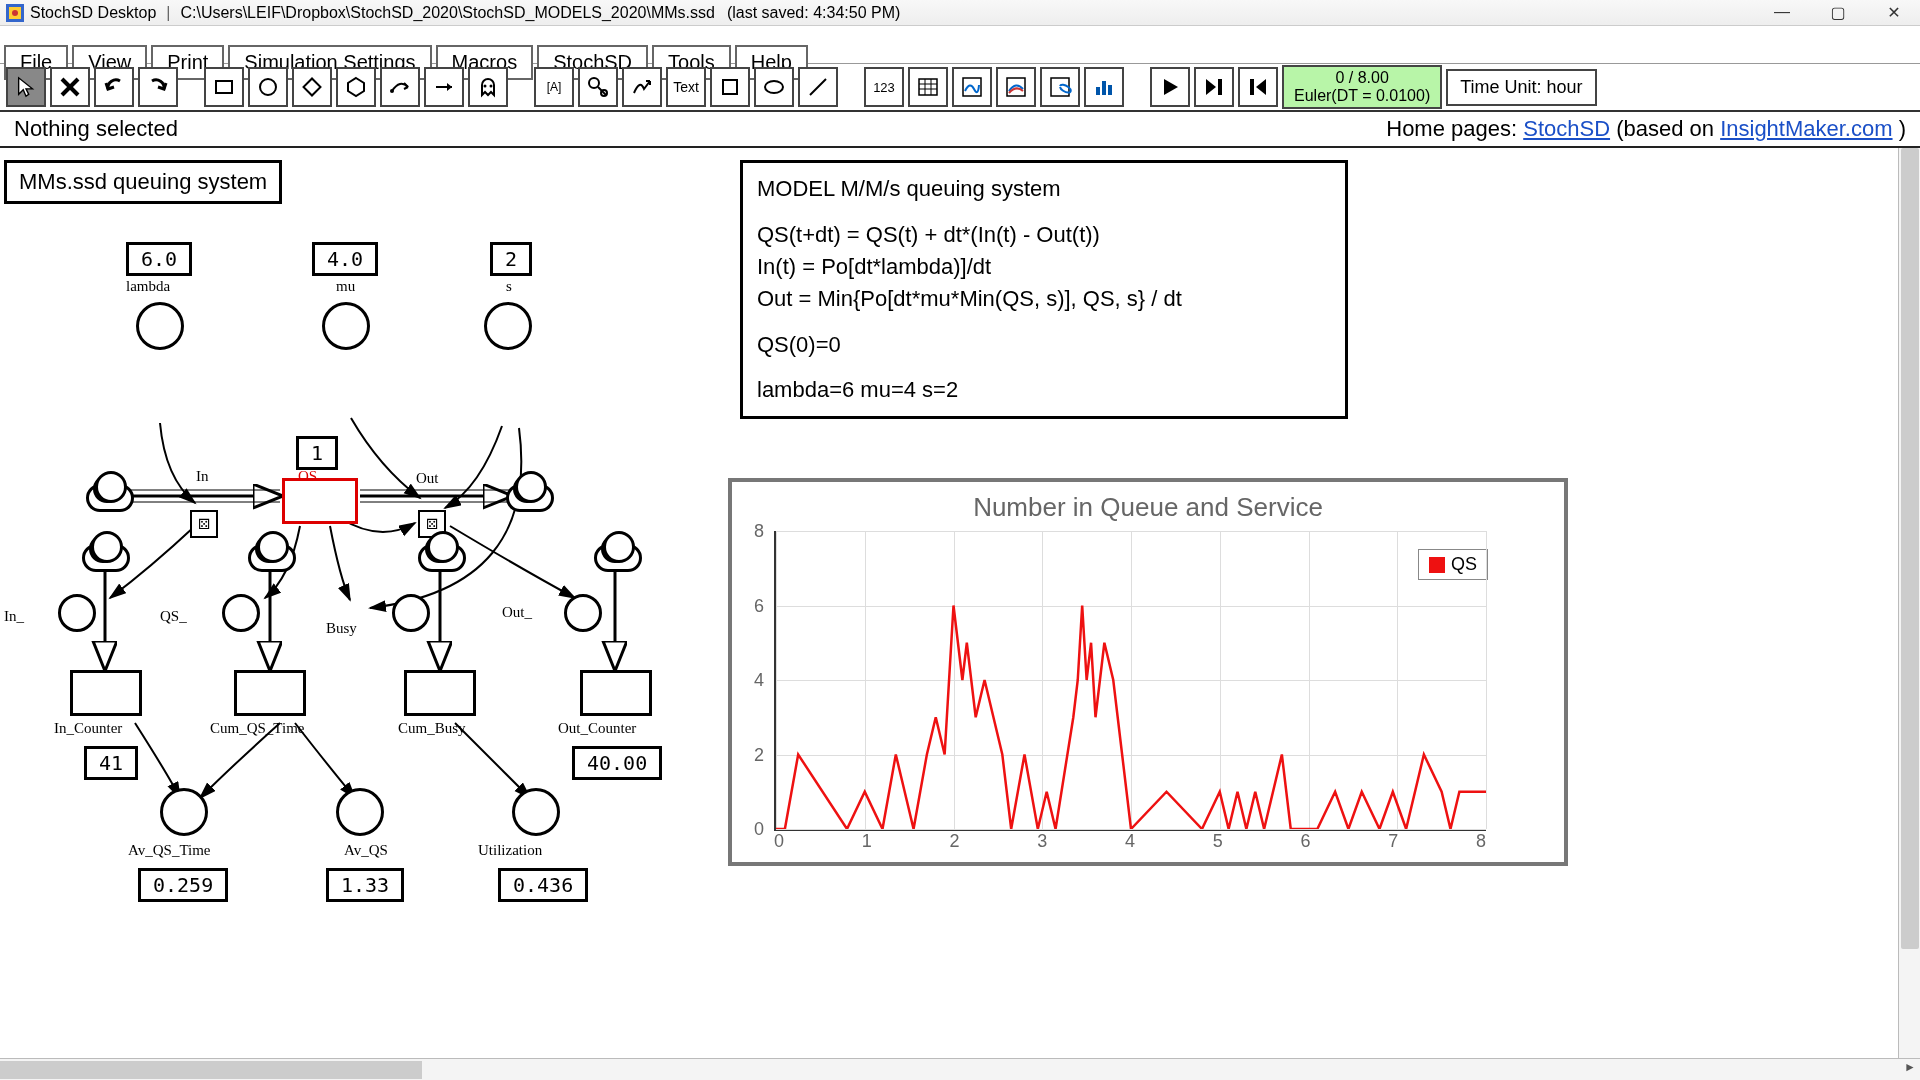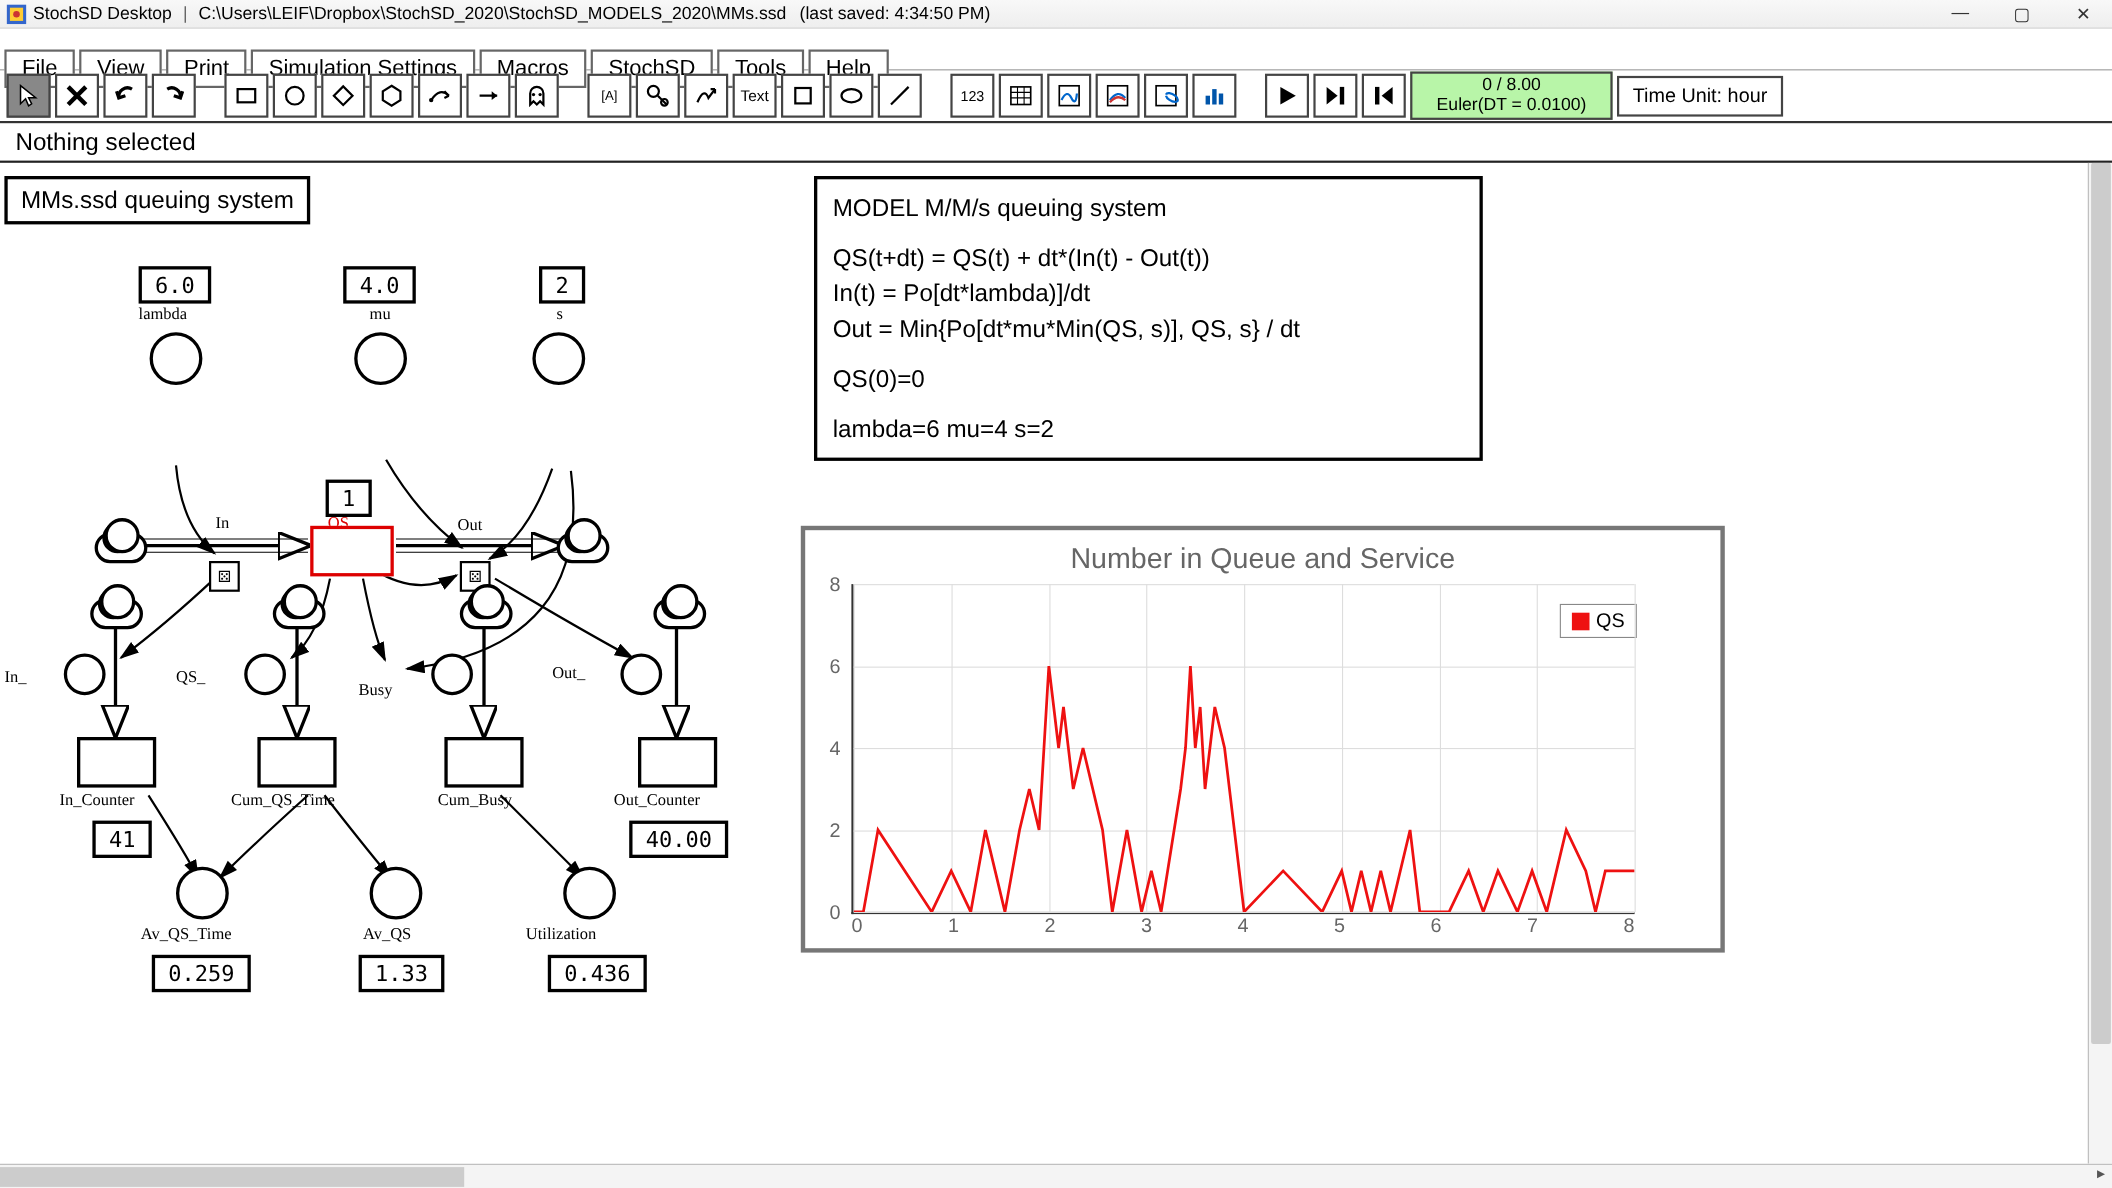--- a/index.html
+++ b/index.html
@@ -14,21 +14,21 @@
 
 
 .menubar { height:38px; display:flex; align-items:center; padding:2px 4px; gap:4px; border-bottom:1px solid #999; }
 .menubar button { font-size:20px; padding:4px 14px; background:#fff; border:2px solid #666; cursor:pointer;margin-top:36px; }
 
 
 .toolbar { height:48px; display:flex; align-items:center; padding:2px 6px; gap:4px; border-bottom:2px solid #333; }
 .tool { width:40px; height:40px; border:2px solid #444; background:#fff; display:flex; align-items:center; justify-content:center; cursor:pointer; font-size:14px; }
 .tool.active { background:#888; }
 .tool-gap { width:18px; }
-.sim-info { background:#b8f5a8; border:2px solid #444; padding:2px 22px; font-size:16px; text-align:center; line-height:1.1; }
+.sim-info { background:#b8f5a8; border:2px solid #444; padding:2px 10px; font-size:16px; text-align:center; line-height:1.1; }
 .time-unit { border:2px solid #444; padding:6px 12px; font-size:18px; background:#fff; }
 
 
 .subbar { height:36px; display:flex; align-items:center; padding:0 14px; font-size:22px; border-bottom:2px solid #222; justify-content:space-between;}
 .subbar .home a { color:#1a4fc7; text-decoration:underline; }
 
 
 .canvas { position:relative; width:100%; height:calc(1080px - 26px - 38px - 48px - 36px - 22px); overflow:auto; }
 .scrollbar-v { position:absolute; right:0; top:0; width:22px; height:100%; background:#f4f4f4; border-left:1px solid #bbb;}
 .scrollbar-v .thumb { position:absolute; top:0; left:2px; width:18px; height:88%; background:#ccc; border-radius:2px;} 
@@ -255,20 +255,27 @@
     </div>
   <div class="sim-info">
     <div>0 / 8.00</div>
     <div>Euler(DT = 0.0100)</div>
   </div>
   <div class="time-unit">Time Unit: hour</div>
 </div>
 
 <div class="subbar">
   <span>Nothing selected</span>
+  <span class="home">
+    <span>Home pages: </span>
+    <a href="#">StochSD</a>
+    <span> (based on </span>
+    <a href="#">InsightMaker.com</a>
+    <span>)</span>
+  </span>
 </div>
 
 <div class="canvas">
 
   <div class="scrollbar-v">
       <div class="thumb"></div>
     </div>
 
   <div class="title-box" style="left:4px; top:12px;">MMs.ssd queuing system</div>
 
@@ -386,21 +393,21 @@
 
   <div class="node-rect" style="left:580px; top:522px; width:72px; height:46px;"></div>
   <div class="lbl" style="left:558px; top:572px;">Out_Counter</div>
   <div class="val-box" style="left:572px; top:598px;">40.00</div>
 
   <div class="node-circle" style="left:160px; top:640px;"></div>
   <div class="lbl" style="left:128px; top:694px;">Av_QS_Time</div>
   <div class="val-box" style="left:138px; top:720px;">0.259</div>
 
   <div class="node-circle" style="left:336px; top:640px;"></div>
-  <div class="lbl" style="left:330px; top:694px;text-align:center;">Av_QS</div>
+  <div class="lbl" style="left:344px; top:694px;text-align:center;">Av_QS</div>
   <div class="val-box" style="left:326px; top:720px;">1.33</div>
 
   <div class="node-circle" style="left:512px; top:640px;"></div>
   <div class="lbl" style="left:478px; top:694px;">Utilization</div>
   <div class="val-box" style="left:498px; top:720px;">0.436</div>
 
   <div class="chart-box" style="left:728px; top:330px; width:840px;">
     <div class="chart-title">Number in Queue and Service</div>
     <div class="chart-inner" id="chart-inner" style="height:300px; margin-left:24px; margin-right:60px; position:relative;">
       <div class="legend">

